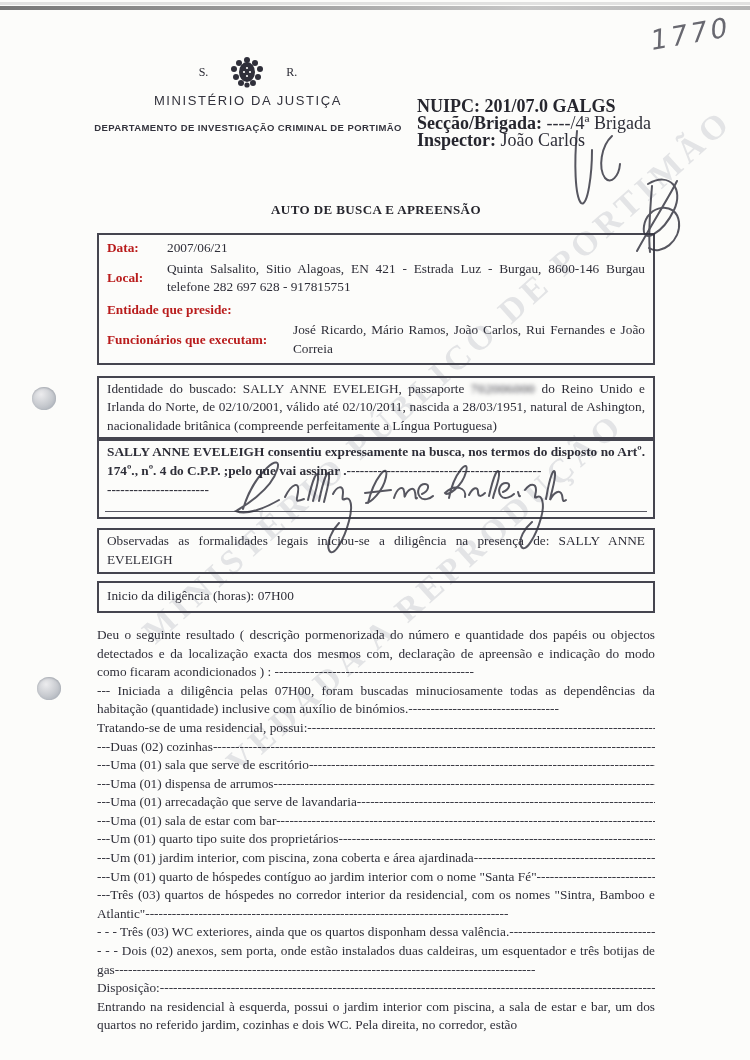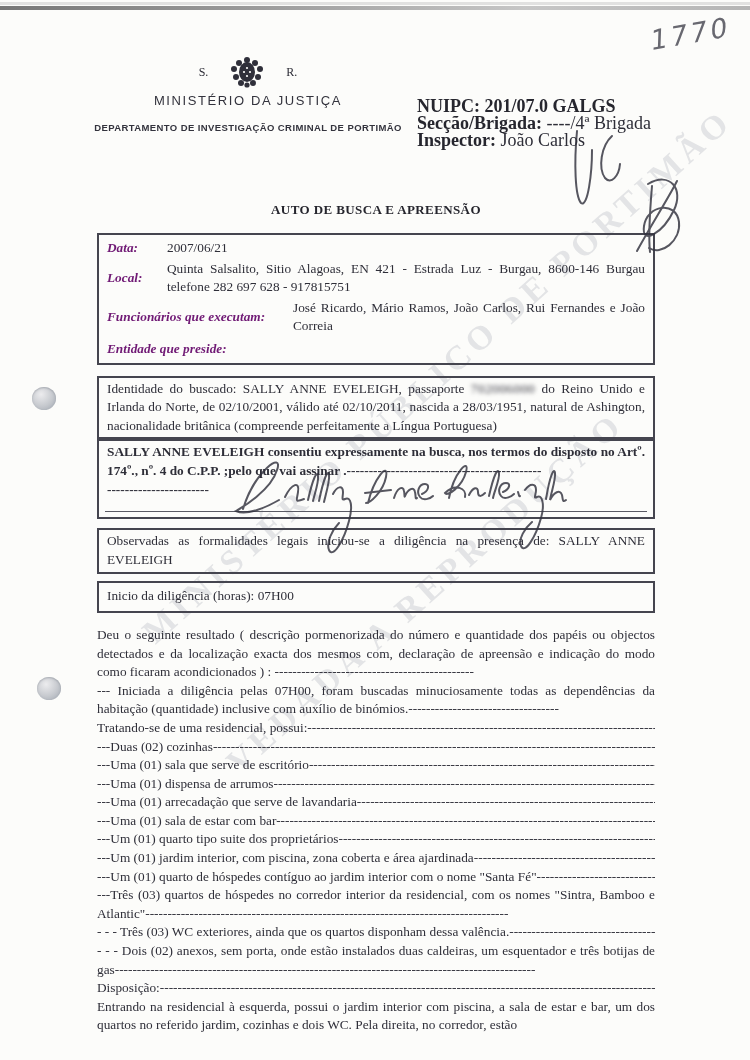--- a/index.html
+++ b/index.html
@@ -41,21 +41,21 @@
   .case-block{position:absolute;left:417px;top:98px;font-size:18px;line-height:17px;z-index:2;}
   .case-block b{color:#26262e;}
   
   .content{position:absolute;left:97px;top:196px;width:558px;z-index:2;}
   .doc-title{font-size:13px;font-weight:bold;text-align:center;letter-spacing:.4px;
     margin:6px 0 0 0;color:#26262e;}
   .box{border:2px solid #45454f;padding:2px 8px;font-size:13.3px;line-height:18.6px;
     text-align:justify;background:transparent;}
   .info-box{margin-top:15px;padding:2px 8px 4px 8px;}
   .irow{display:flex;align-items:center;}
-  .irow .lab{font-weight:bold;flex:0 0 auto;color:#701a75;font-style:italic;}
+  .irow .lab{font-weight:bold;flex:0 0 auto;color:#b91c1c;}
   .r-data{padding-top:2px;}
   .r-data .lab{width:60px;}
   .r-local{padding-top:2px;}
   .r-local .lab{width:60px;}
   .r-local .val{flex:1;}
   .r-ent{padding-top:4px;}
   .r-func{padding-top:2px;}
   .r-func .lab{width:186px;}
   .r-func .val{flex:1;max-width:366px;}
   .identity-box{margin-top:11px;}
@@ -126,27 +126,27 @@
 
     <section class="box info-box">
       <div class="irow r-data">
         <span class="lab">Data:</span>
         <span class="val">2007/06/21</span>
       </div>
       <div class="irow r-local">
         <span class="lab">Local:</span>
         <span class="val">Quinta Salsalito, Sitio Alagoas, EN 421 - Estrada Luz - Burgau, 8600-146 Burgau telefone 282 697 628 - 917815751</span>
       </div>
+      <div class="irow r-ent">
+        <span class="lab">Entidade que preside:</span>
+        <span class="val"></span>
+      </div>
       <div class="irow r-func">
         <span class="lab">Funcionários que executam:</span>
         <span class="val">José Ricardo, Mário Ramos, João Carlos, Rui Fernandes e João Correia</span>
-      </div>
-      <div class="irow r-ent">
-        <span class="lab">Entidade que preside:</span>
-        <span class="val"></span>
       </div>
     </section>
 
     <section class="box identity-box">
       <span>Identidade do buscado: SALLY ANNE EVELEIGH, passaporte </span><span class="blurred">702006000</span><span> do Reino Unido e Irlanda do Norte, de 02/10/2001, válido até 02/10/2011, nascida a 28/03/1951, natural de Ashington, nacionalidade britânica (compreende perfeitamente a Língua Portuguesa)</span>
     </section>
 
     <section class="box consent-box">
       <div>SALLY ANNE EVELEIGH consentiu expressamente na busca, nos termos do disposto no Artº. 174º., nº. 4 do C.P.P. ;pelo que vai assinar .--------------------------------------------</div>
       <div>-----------------------</div>

